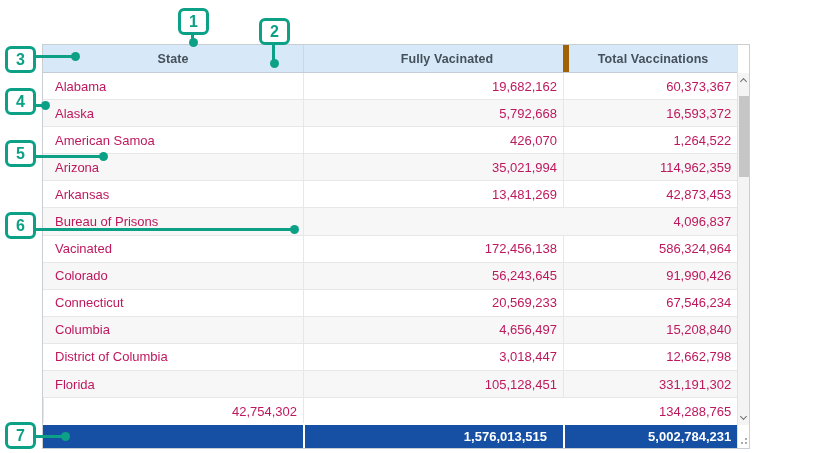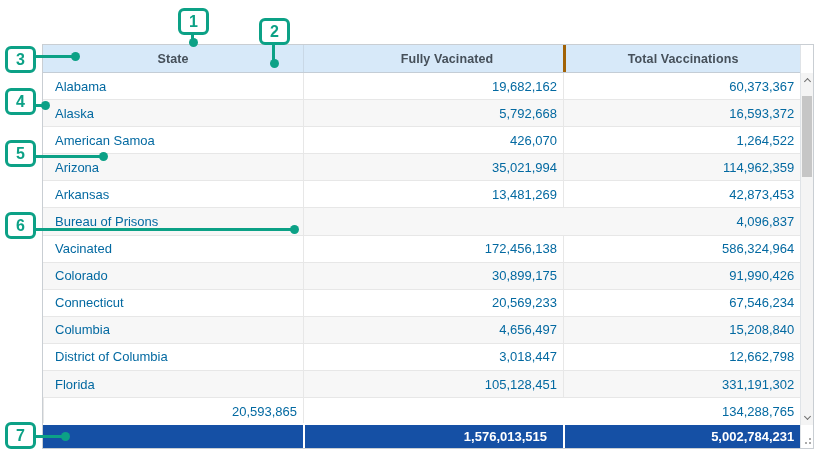--- a/index.html
+++ b/index.html
@@ -11,21 +11,21 @@
     width: 833px;
     height: 453px;
     background: #ffffff;
     overflow: hidden;
   }
 
   
   .table-widget {
     position: absolute;
     left: 42px; top: 44px;
-    width: 772px; height: 405px;
+    width: 708px; height: 405px;
     border: 1px solid #c9ced3;
     display: flex;
     background: #fff;
   }
   .table-main {
     width: 774px;
     display: flex;
     flex-direction: column;
   }
   .thead {
@@ -36,33 +36,33 @@
     flex: none;
   }
   .th {
     display: flex; align-items: center; justify-content: center;
     font-size: 12.5px; font-weight: bold;
     color: #46505a;
     letter-spacing: .1px;
   }
   .th.c0 { width: 260px; }
   .th.c1 { width: 260px; border-left: 1px solid #c9d8e6; padding-left: 27px; }
-  .th.c2 { flex: 1; border-left: 3px solid #a16207; }
+  .th.c2 { flex: 1; border-left: 6px solid #a16207; }
 
   .tbody { height: 350px; overflow: hidden; flex: none; }
   .trow {
     height: 27.1px;
     display: flex;
     background: #ffffff;
     border-bottom: 1px solid #e7e7e7;
   }
   .trow.alt { background: #f7f7f7; }
   .td {
     display: flex; align-items: center;
-    font-size: 13px; color: #0369a1;
+    font-size: 13px; color: #be185d;
     white-space: nowrap; overflow: hidden;
   }
   .td.c0 { width: 260px; padding-left: 12px; }
   .td.c1 { width: 260px; justify-content: flex-end; padding-right: 6px; border-left: 1px solid #e7e7e7; }
   .td.c2 { flex: 1; justify-content: flex-end; padding-right: 6px; border-left: 1px solid #e7e7e7; }
 
   .summary-gap { height: 2px; background: #ffffff; flex: none; }
   .tfoot {
     height: 23px; flex: none;
     background: var(--summary_row_bg, #1550a5);
@@ -203,21 +203,21 @@
             <div class="td c0">Bureau of Prisons</div>
             <div class="td c2">4,096,837</div>
           </div>
           <div class="trow">
             <div class="td c0">Vacinated</div>
             <div class="td c1">172,456,138</div>
             <div class="td c2">586,324,964</div>
           </div>
           <div class="trow alt">
             <div class="td c0">Colorado</div>
-            <div class="td c1">30,899,175</div>
+            <div class="td c1">56,243,645</div>
             <div class="td c2">91,990,426</div>
           </div>
           <div class="trow">
             <div class="td c0">Connecticut</div>
             <div class="td c1">20,569,233</div>
             <div class="td c2">67,546,234</div>
           </div>
           <div class="trow alt">
             <div class="td c0">Columbia</div>
             <div class="td c1">4,656,497</div>
@@ -227,21 +227,21 @@
             <div class="td c0">District of Columbia</div>
             <div class="td c1">3,018,447</div>
             <div class="td c2">12,662,798</div>
           </div>
           <div class="trow alt">
             <div class="td c0">Florida</div>
             <div class="td c1">105,128,451</div>
             <div class="td c2">331,191,302</div>
           </div>
           <div class="trow">
-            <div class="td c1">20,593,865</div>
+            <div class="td c1">42,754,302</div>
             <div class="td c2">134,288,765</div>
           </div>
         </div>
 
       <div class="summary-gap"></div>
 
       <div class="tfoot">
         <div class="tf c0"></div>
         <div class="tf c1">1,576,013,515</div>
         <div class="tf c2">5,002,784,231</div>

